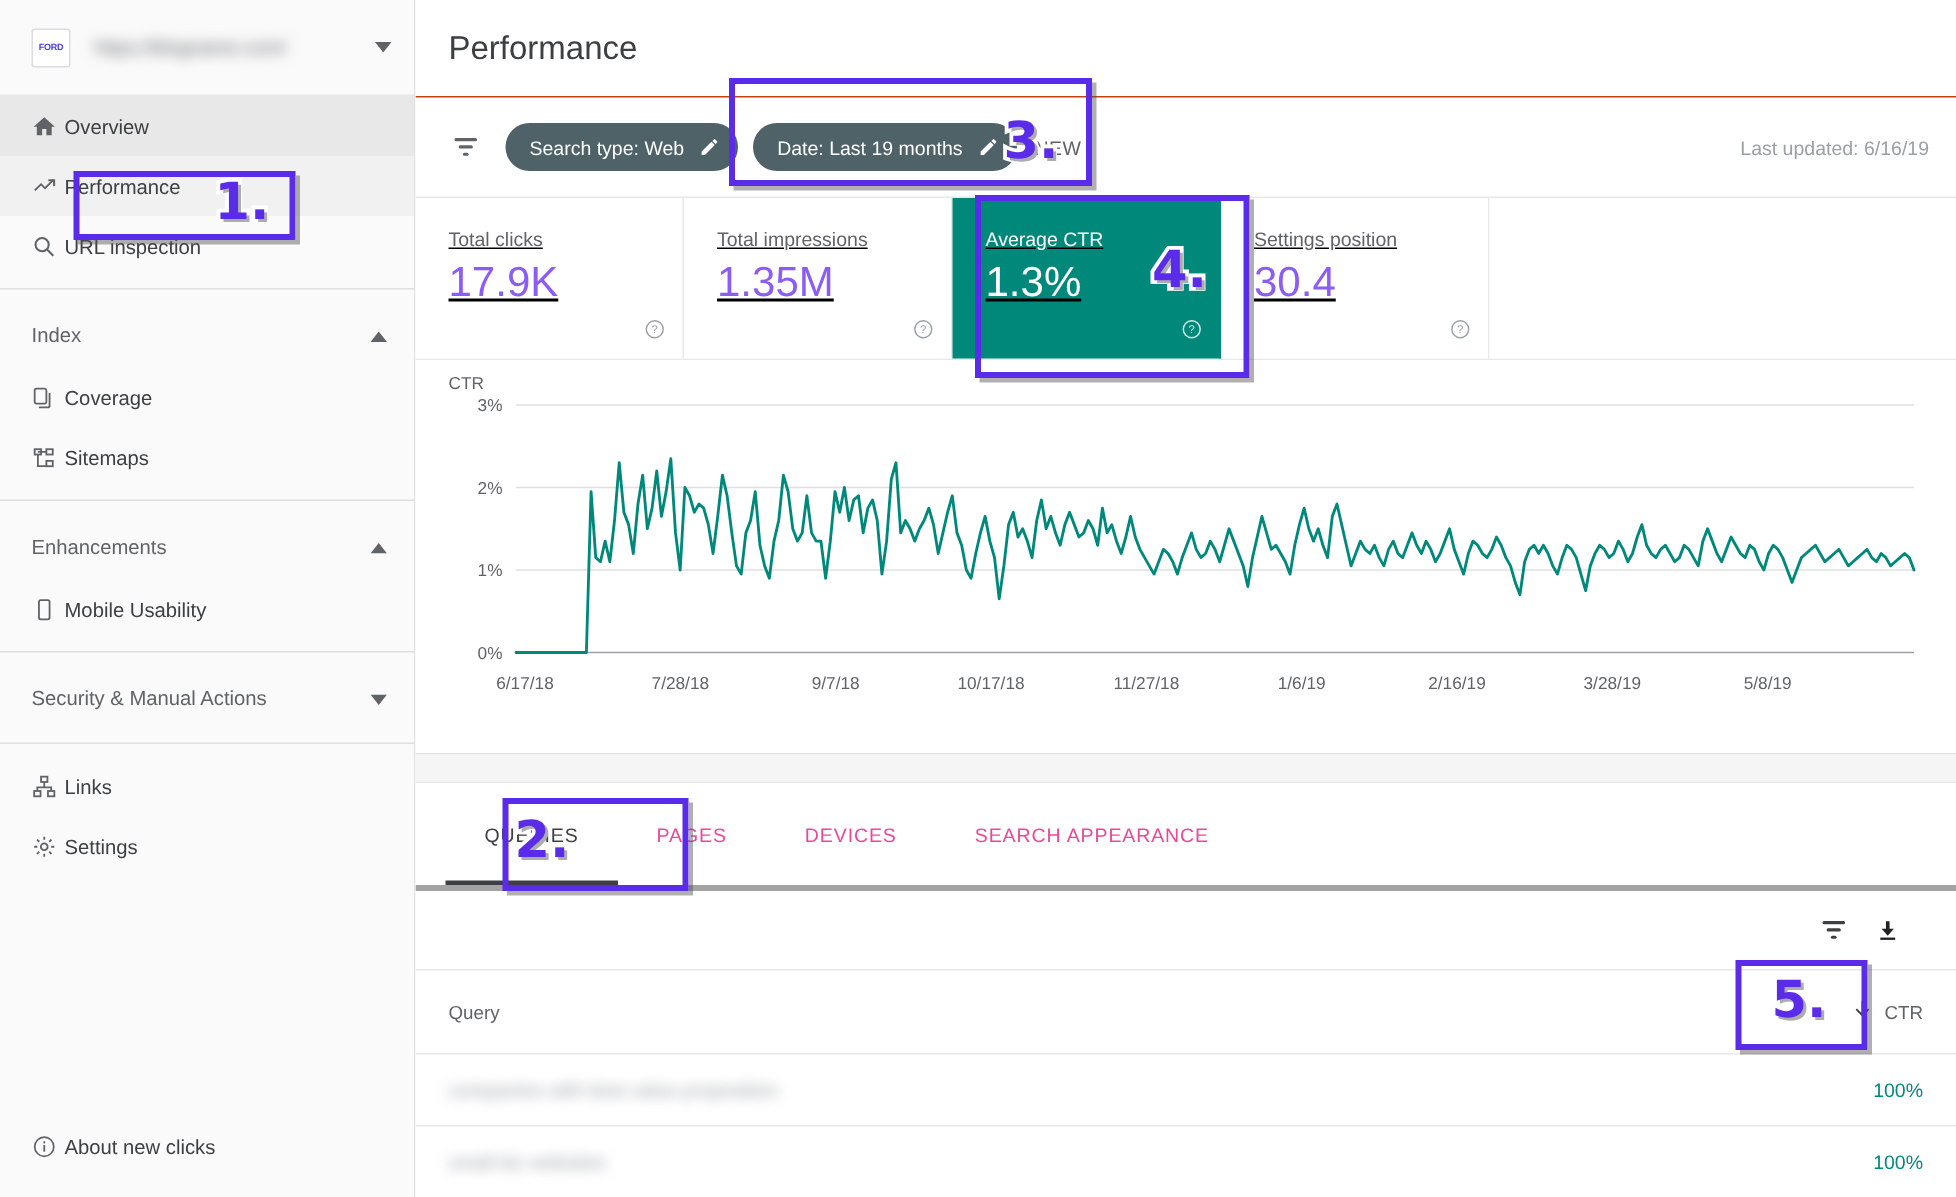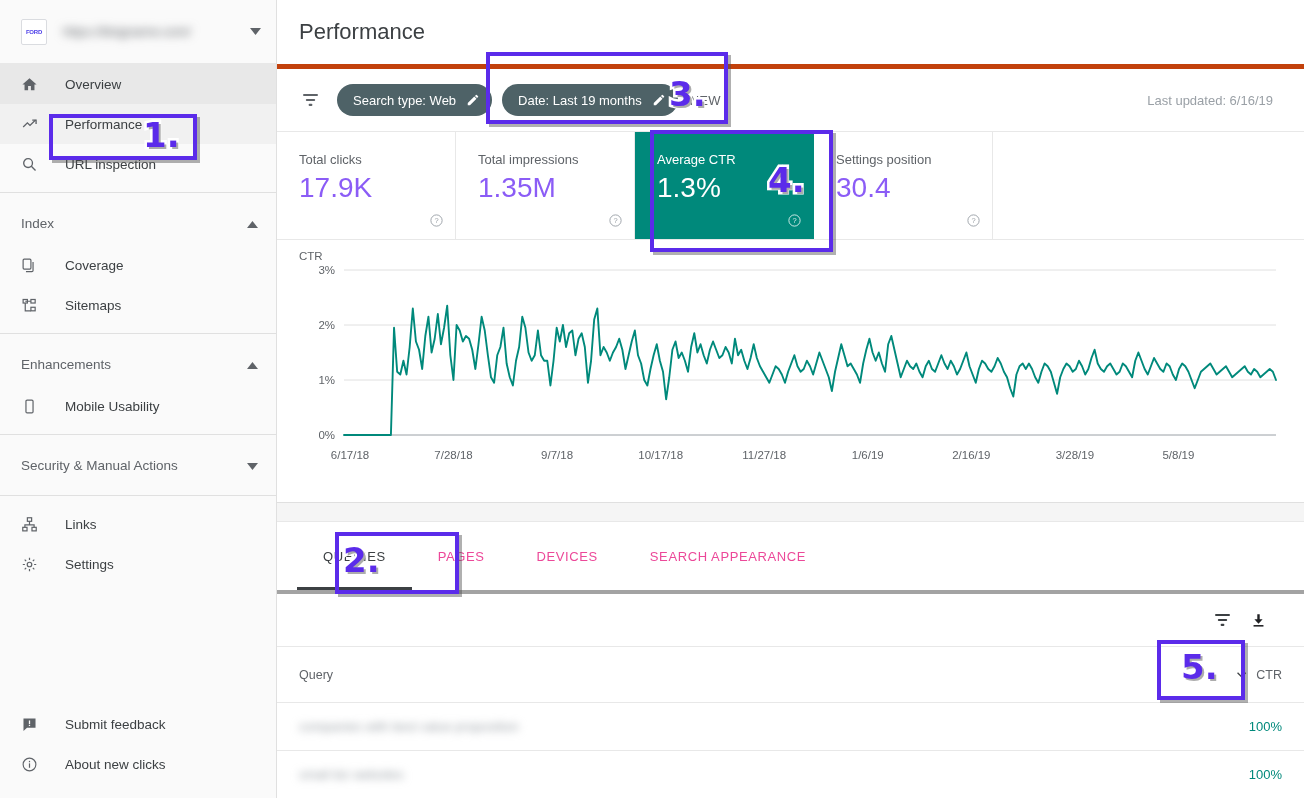--- a/index.html
+++ b/index.html
@@ -43,21 +43,21 @@
   }
   .prop-caret { width: 22px; flex: 0 0 22px; display:flex; align-items:center; justify-content:center; }
 
   .nav-scroll { flex: 1 1 auto; overflow: hidden; }
   .nav-item {
     height: 40px; display: flex; align-items: center;
     padding-left: 21px; cursor: pointer;
     font-size: 13.5px; color: #3c4043;
   }
   .nav-item .ico { width: 22px; flex:0 0 22px; display:flex; align-items:center; justify-content:flex-start; }
-  .nav-item .lbl { margin-left: 22px; white-space: nowrap; }
+  .nav-item .lbl { white-space: nowrap; }
   .nav-item.selected { background: #e8e8e8; }
   .nav-item.active { background: #f1f1f1; }
 
   .nav-section-header {
     height: 44px; display: flex; align-items: center;
     padding: 0 18px 0 21px;
     font-size: 13.5px; color: #5f6368; cursor: pointer;
   }
   .nav-section-header .sect-lbl { flex: 1 1 auto; }
   .nav-divider { height: 1px; background: #e0e0e0; margin: 8px 0; }
@@ -68,22 +68,22 @@
   .main { flex: 1 1 auto; height: 798px; position: relative; background: #fff; overflow: hidden; }
 
   .page-header {
     height: 64px; display: flex; align-items: center;
     padding-left: 22px; background:#fff;
   }
   .page-title { font-size: 22px; color: #3c4043; font-weight: 400; }
 
   .filter-bar {
     height: 68px; display: flex; align-items: center;
-    padding: 0 31px 0 16px;
-    border-top: 5px solid #c2410c;
+    padding: 0 18px 0 16px;
+    border-top: 1px solid #c2410c;
     border-bottom: 1px solid #e8e8e8;
     background: #fff;
     justify-content: center;
   }
   .filter-icon-btn {
     width: 34px; height: 34px; flex:0 0 34px;
     display: flex; align-items: center; justify-content: center; cursor: pointer;
   }
   .chip {
     height: 32px; border-radius: 16px;
@@ -96,20 +96,21 @@
   .new-badge { margin-left: 12px; font-size: 13px; color: #5f6368; letter-spacing: .3px; }
   .last-updated { margin-left: auto; font-size: 13px; color: #9aa0a6; }
 
   
   .metrics-row { display: flex; height: 108px; border-bottom: 1px solid #e8e8e8; }
   .metric {
     width: 179px; flex: 0 0 179px;
     border-right: 1px solid #e8e8e8;
     padding: 20px 0 0 22px; position: relative; cursor: pointer;
     background:#fff;
+    text-decoration:underline;
   }
   .metric:first-child { padding-left: 22px; }
   .metric-label { font-size: 13px; color: #5f6368; }
   .metric-value { font-size: 28px; color: #8b5cf6; font-weight: 400; margin-top: 6px; line-height: 1.05; }
   .metric .help { position: absolute; right: 11px; bottom: 7px; }
   .metric.active { background: #00897b; border-right-color:#00897b; }
   .metric.active .metric-label,
   .metric.active .metric-value { color: #ffffff; }
   .metrics-spacer { flex: 1 1 auto; border-bottom:0; }
 
@@ -297,30 +298,20 @@
           <svg width="17" height="17" viewBox="0 0 24 24" fill="none" stroke="#5f6368" stroke-width="1.7">
               <circle cx="12" cy="12" r="3.2"></circle>
               <path d="M12 2.5v3M12 18.5v3M2.5 12h3M18.5 12h3M5.2 5.2l2.1 2.1M16.7 16.7l2.1 2.1M18.8 5.2l-2.1 2.1M7.3 16.7l-2.1 2.1"></path>
             </svg>
         </span>
         <span class="lbl">Settings</span>
       </div>
     </div>
 
     <div class="sidebar-footer">
-      <div class="nav-item">
-        <span class="ico">
-          <svg width="17" height="17" viewBox="0 0 24 24">
-              <path d="M3.5 3.5h17v13h-12l-5 4.5z" fill="#5f6368"></path>
-              <rect x="11.1" y="6.3" width="1.8" height="5" fill="#fafafa"></rect>
-              <rect x="11.1" y="12.4" width="1.8" height="1.8" fill="#fafafa"></rect>
-            </svg>
-        </span>
-        <span class="lbl">Submit feedback</span>
-      </div>
       <div class="nav-item">
         <span class="ico">
           <svg width="17" height="17" viewBox="0 0 24 24">
               <circle cx="12" cy="12" r="9" fill="none" stroke="#5f6368" stroke-width="1.6"></circle>
               <rect x="11.15" y="10.4" width="1.7" height="6.2" fill="#5f6368"></rect>
               <rect x="11.15" y="6.9" width="1.7" height="1.9" fill="#5f6368"></rect>
             </svg>
         </span>
         <span class="lbl">About new clicks</span>
       </div>

